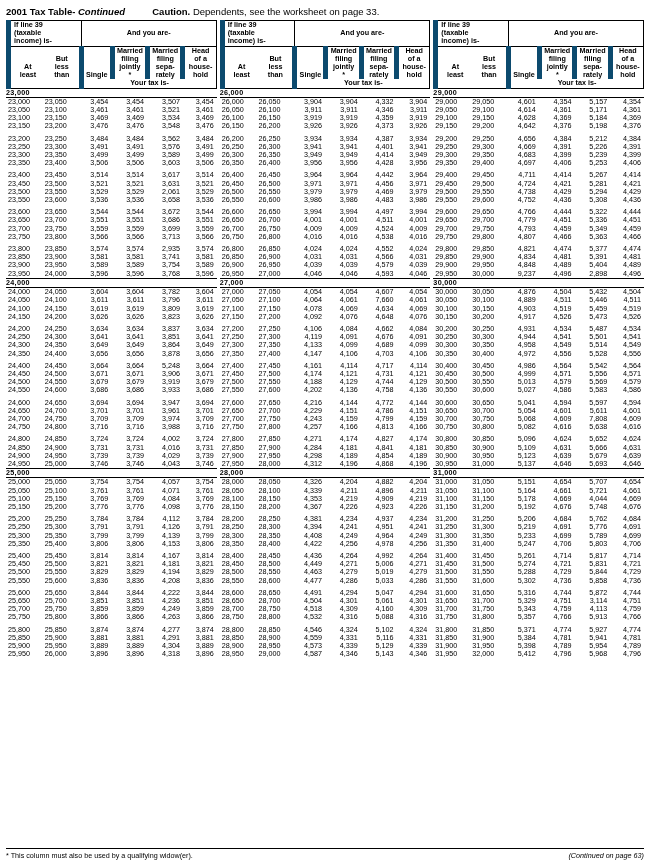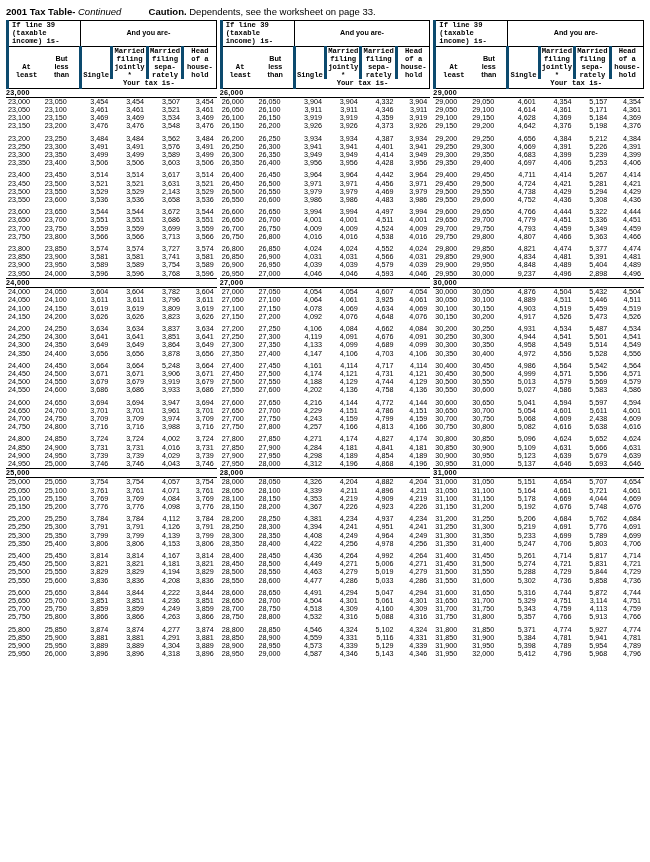--- a/index.html
+++ b/index.html
@@ -1,27 +1,27 @@
 <!DOCTYPE html>
 <html><head>
 <meta charset="utf-8">
 <style>
   html,body{margin:0;padding:0;background:#fff;}
   body{width:650px;height:862px;font-family:"Liberation Sans",sans-serif;color:#000;}
   .page{width:650px;height:862px;box-sizing:border-box;padding:6px 6px 2px 6px;position:relative;}
   .hdr{font-size:9.5px;font-weight:bold;padding-bottom:3px;}
-  .hdr .ital{font-style:italic;font-weight:normal;}
+  .hdr .ital{font-style:italic;font-weight:bold;}
   .hdr .sp{display:inline-block;width:22px;}
   .cols{display:flex;gap:0;margin-top:0;}
   .col{width:212px;}
   .col+.col{margin-left:3px;}
   table.tt{border-collapse:collapse;width:100%;table-layout:fixed;}
   table.tt td,table.tt th{padding:0;margin:0;font-size:7.2px;line-height:8.2px;}
   .hcell{text-align:center;font-weight:bold;font-size:7.6px;line-height:9px;padding:2px 1px;}
-  .bl{border-left:3px solid #0c4a6e;font-family:Liberation Mono, monospace;}
+  .bl{border-left:5px solid #0c4a6e;}
   .br{border-right:1px solid #000;}
   .bt{border-top:1px solid #000;}
   .bb{border-bottom:1px solid #000;}
   .bb2{border-bottom:1.6px solid #000;}
   .bt2{border-top:1.6px solid #000;}
   .sub{text-align:center;font-weight:bold;font-size:6.6px;line-height:7.4px;padding:1px 0 2px 0;}
   .taxis{text-align:center;font-weight:bold;font-size:7.4px;padding:1px 0 2px 0;}
   .grp{font-weight:bold;font-size:11px;padding:3px 0 3px 4px;letter-spacing:0.3px;}
   .num{text-align:right;padding-right:3px!important;font-size:7.2px;}
   .numl{text-align:right;padding-right:4px!important;font-size:7.2px;}
@@ -174,21 +174,21 @@
               <td class="num">3,521</td>
               <td class="num">3,521</td>
               <td class="num">3,631</td>
               <td class="num">3,521</td>
             </tr>
             <tr>
               <td class="numl" style="text-align:left;padding-left:2px">23,500</td>
               <td class="numl" style="text-align:left;padding-left:2px">23,550</td>
               <td class="num">3,529</td>
               <td class="num">3,529</td>
-              <td class="num">2,143</td>
+              <td class="num">2,061</td>
               <td class="num">3,529</td>
             </tr>
             <tr>
               <td class="numl" style="text-align:left;padding-left:2px">23,550</td>
               <td class="numl" style="text-align:left;padding-left:2px">23,600</td>
               <td class="num">3,536</td>
               <td class="num">3,536</td>
               <td class="num">3,658</td>
               <td class="num">3,536</td>
             </tr>
@@ -228,21 +228,21 @@
               <td class="num">3,566</td>
             </tr>
             <tr class="blockgap">
               <td colspan="6"></td>
             </tr>
             <tr>
               <td class="numl" style="text-align:left;padding-left:2px">23,800</td>
               <td class="numl" style="text-align:left;padding-left:2px">23,850</td>
               <td class="num">3,574</td>
               <td class="num">3,574</td>
-              <td class="num">3,727</td>
+              <td class="num">2,935</td>
               <td class="num">3,574</td>
             </tr>
             <tr>
               <td class="numl" style="text-align:left;padding-left:2px">23,850</td>
               <td class="numl" style="text-align:left;padding-left:2px">23,900</td>
               <td class="num">3,581</td>
               <td class="num">3,581</td>
               <td class="num">3,741</td>
               <td class="num">3,581</td>
             </tr>
@@ -874,21 +874,21 @@
               <td class="num">4,054</td>
               <td class="num">4,054</td>
               <td class="num">4,607</td>
               <td class="num">4,054</td>
             </tr>
             <tr>
               <td class="numl" style="text-align:left;padding-left:2px">27,050</td>
               <td class="numl" style="text-align:left;padding-left:2px">27,100</td>
               <td class="num">4,064</td>
               <td class="num">4,061</td>
-              <td class="num">3,925</td>
+              <td class="num">7,660</td>
               <td class="num">4,061</td>
             </tr>
             <tr>
               <td class="numl" style="text-align:left;padding-left:2px">27,100</td>
               <td class="numl" style="text-align:left;padding-left:2px">27,150</td>
               <td class="num">4,078</td>
               <td class="num">4,069</td>
               <td class="num">4,634</td>
               <td class="num">4,069</td>
             </tr>
@@ -1578,21 +1578,21 @@
               <td class="num">5,054</td>
               <td class="num">4,601</td>
               <td class="num">5,611</td>
               <td class="num">4,601</td>
             </tr>
             <tr>
               <td class="numl" style="text-align:left;padding-left:2px">30,700</td>
               <td class="numl" style="text-align:left;padding-left:2px">30,750</td>
               <td class="num">5,068</td>
               <td class="num">4,609</td>
-              <td class="num">2,438</td>
+              <td class="num">7,808</td>
               <td class="num">4,609</td>
             </tr>
             <tr>
               <td class="numl" style="text-align:left;padding-left:2px">30,750</td>
               <td class="numl" style="text-align:left;padding-left:2px">30,800</td>
               <td class="num">5,082</td>
               <td class="num">4,616</td>
               <td class="num">5,638</td>
               <td class="num">4,616</td>
             </tr>
@@ -1816,14 +1816,22 @@
               <td class="num">5,412</td>
               <td class="num">4,796</td>
               <td class="num">5,968</td>
               <td class="num">4,796</td>
             </tr>
           </tbody>
         </table>
       </div>
     </div>
 
+  <div class="foot">
+    <div class="ftrule"></div>
+    <div class="starline">
+      <span class="left">* This column must also be used by a qualifying widow(er).</span>
+      <span class="right">(Continued on page 63)</span>
+      <div style="clear:both"></div>
+    </div>
+  </div>
 
 </div>
 
 </body></html>

